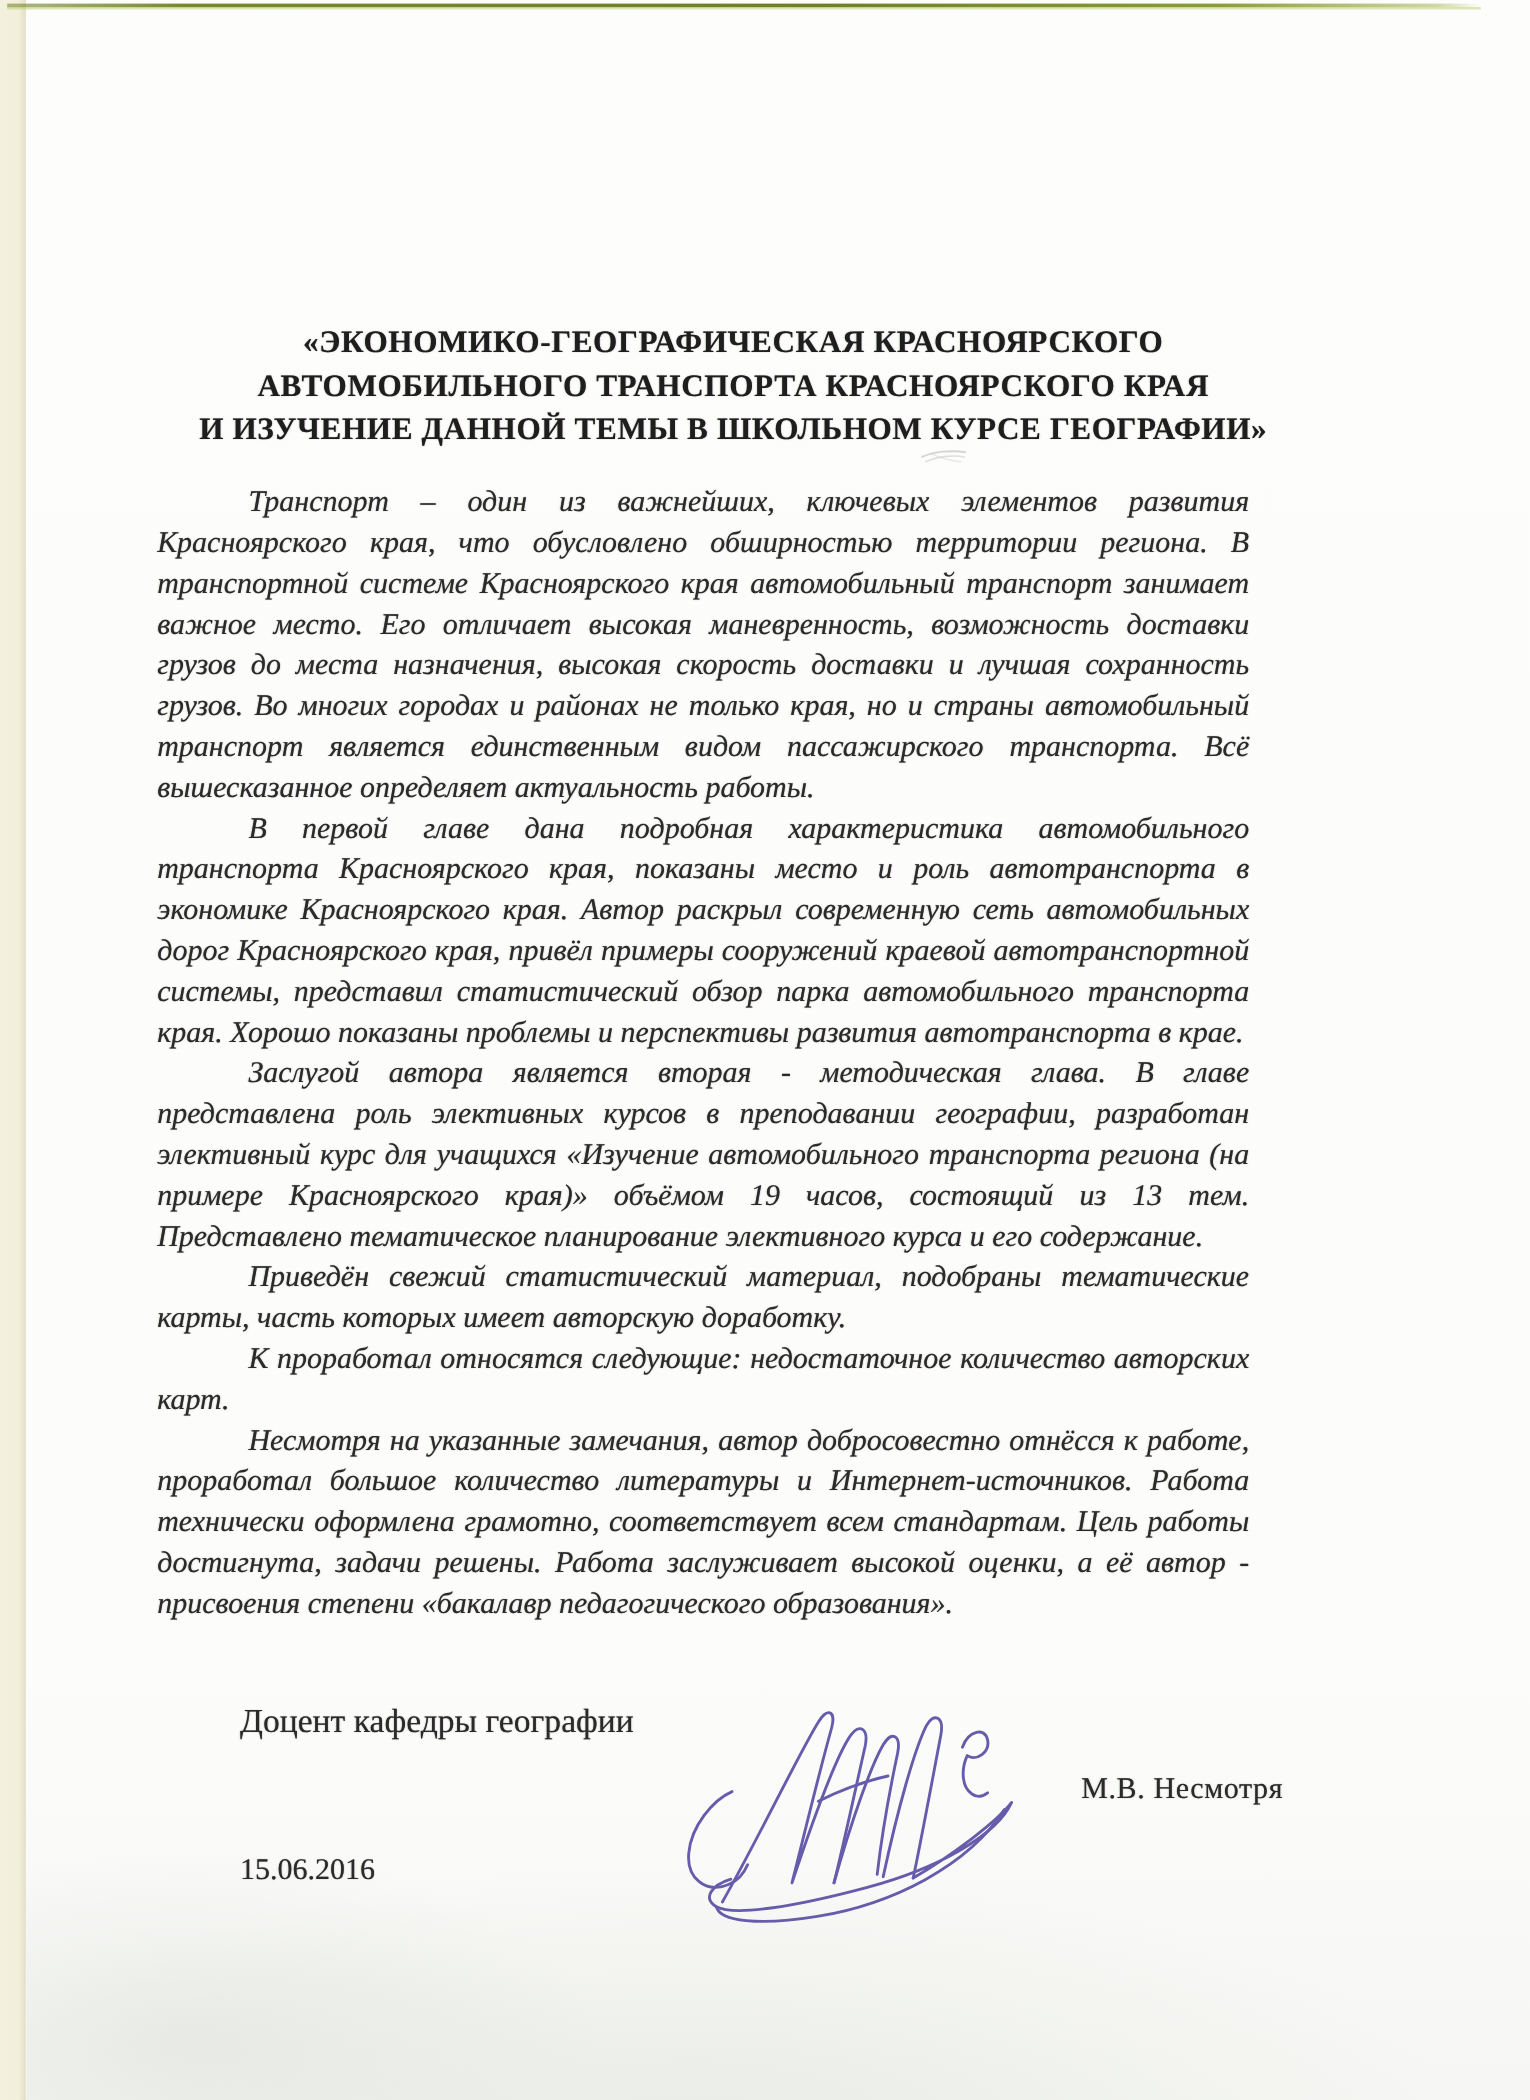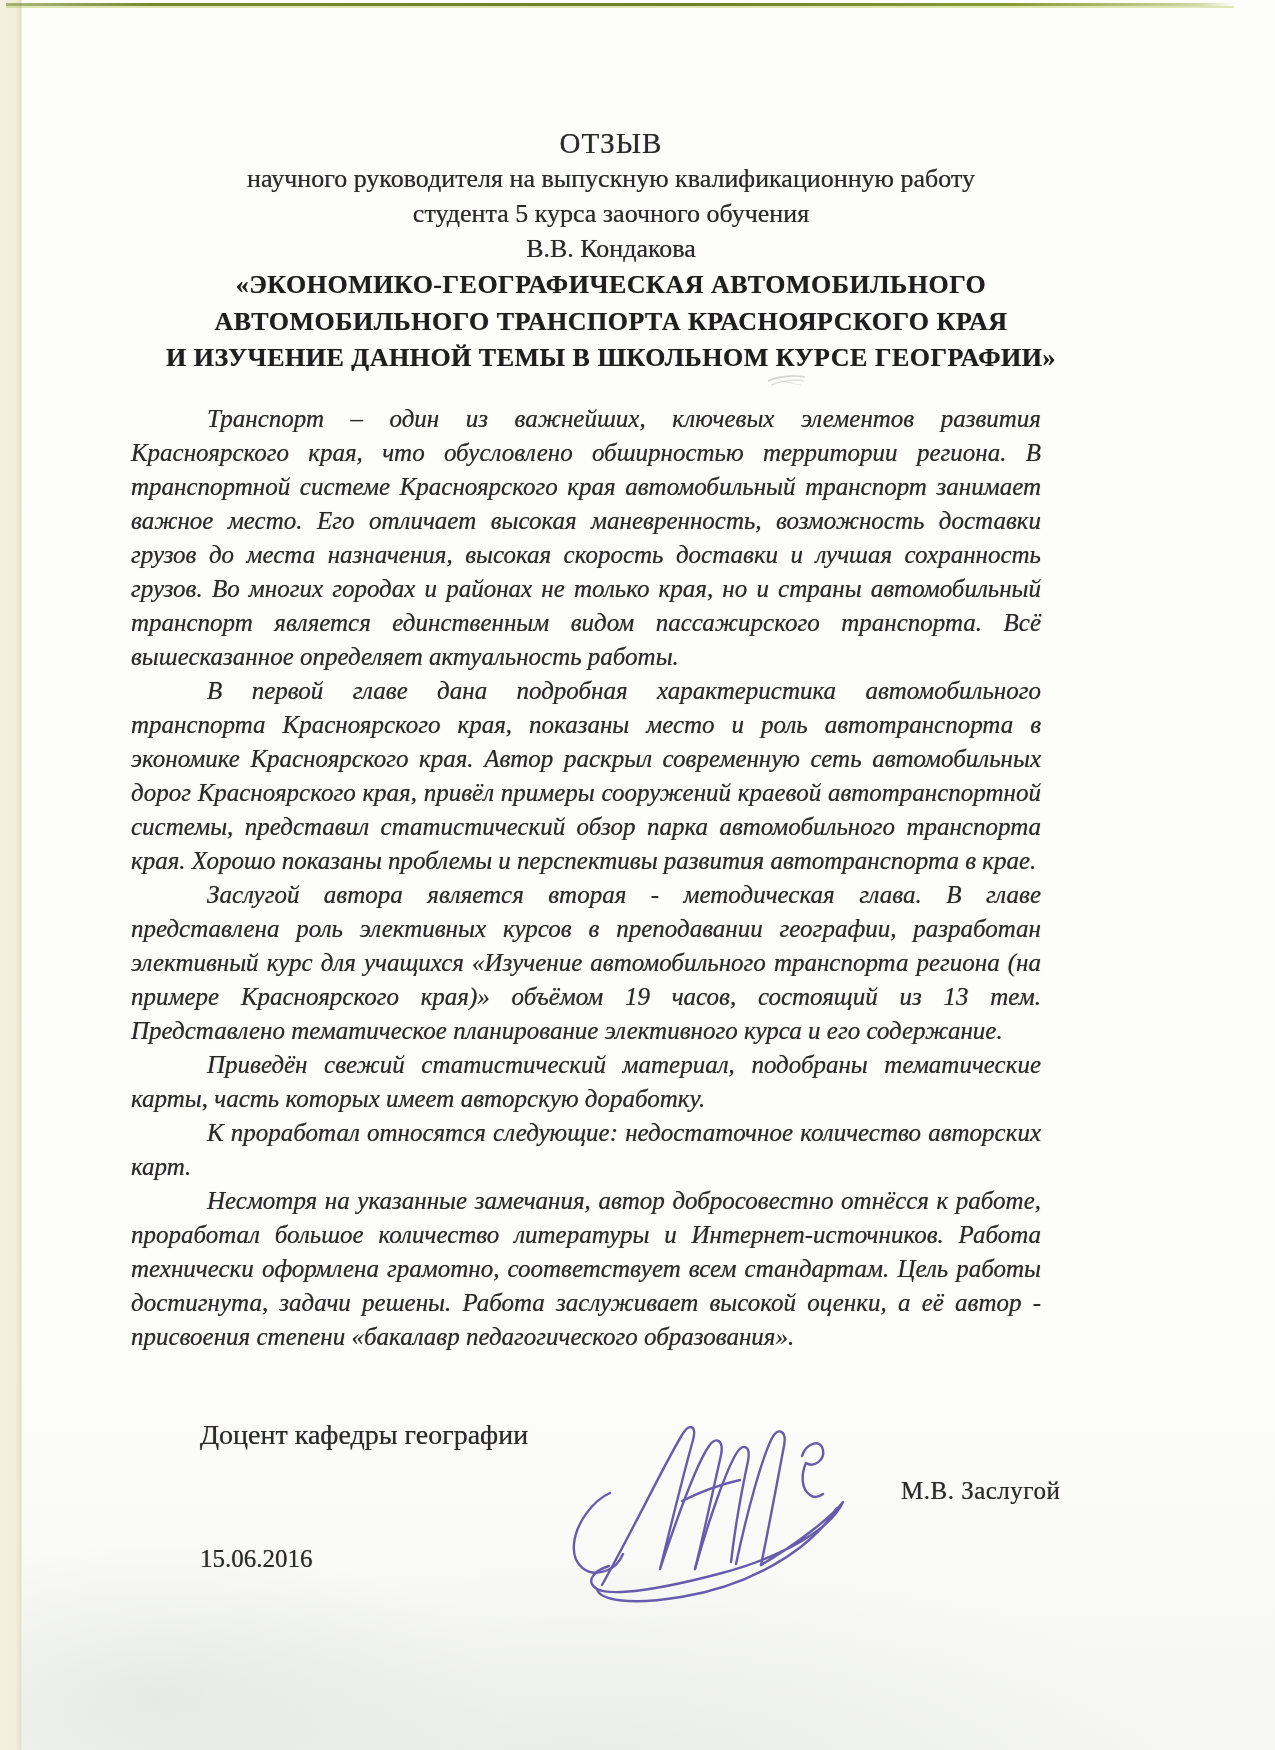--- a/index.html
+++ b/index.html
@@ -115,29 +115,23 @@
   }
 </style>
 </head>
 <body>
 
 <div class="page">
 
   <div class="left-edge"></div>
   <div class="top-rule"></div>
 
-  <div class="header soft-text">
-    <div class="doc-title">ОТЗЫВ</div>
-    <div>научного руководителя на выпускную квалификационную работу</div>
-    <div>студента 5 курса заочного обучения</div>
-    <div>В.В. Кондакова</div>
-  </div>
 
   <div class="thesis-title soft-text">
-    <div>«ЭКОНОМИКО-ГЕОГРАФИЧЕСКАЯ АВТОМОБИЛЬНОГО</div>
+    <div>«ЭКОНОМИКО-ГЕОГРАФИЧЕСКАЯ КРАСНОЯРСКОГО</div>
     <div>АВТОМОБИЛЬНОГО ТРАНСПОРТА КРАСНОЯРСКОГО КРАЯ</div>
     <div>И ИЗУЧЕНИЕ ДАННОЙ ТЕМЫ В ШКОЛЬНОМ КУРСЕ ГЕОГРАФИИ»</div>
   </div>
 
   <svg class="smudge" viewBox="0 0 44 18">
     <path d="M4,9 C14,4 30,3 41,5" fill="none" stroke="#9aa0a0" stroke-width="1.6" opacity="0.7"></path>
     <path d="M7,13 C18,8 32,7 40,9" fill="none" stroke="#a8adad" stroke-width="1.4" opacity="0.6"></path>
     <path d="M12,6 C20,10 30,12 37,13" fill="none" stroke="#b4b8b8" stroke-width="1.1" opacity="0.5"></path>
   </svg>
 
@@ -149,21 +143,21 @@
     <p>К проработал относятся следующие: недостаточное количество авторских карт.</p>
     <p>Несмотря на указанные замечания, автор добросовестно отнёсся к работе, проработал большое количество литературы и Интернет-источников. Работа технически оформлена грамотно, соответствует всем стандартам. Цель работы достигнута, задачи решены. Работа заслуживает высокой оценки, а её автор - присвоения степени «бакалавр педагогического образования».</p>
   </div>
 
   <div class="signer soft-text">
     <div>Доцент кафедры географии</div>
   </div>
 
   <div class="review-date soft-text">15.06.2016</div>
 
-  <div class="signer-name soft-text">М.В. Заслугой</div>
+  <div class="signer-name soft-text">М.В. Несмотря</div>
 
   <svg class="signature-svg" viewBox="0 0 330 240" fill="none" stroke-linecap="round" stroke-linejoin="round">
     <g stroke="#5a4fa5" stroke-width="2.4" opacity="0.92">
 
       <path d="M70,97 C54,104 36,126 34,148 C32,168 47,183 68,174 C75,171 80,165 83,158"></path>
 
       <path d="M62,189 C94,132 127,63 142,39 C149,27 157,29 153,44 C141,87 127,146 120,173 C138,119 157,67 169,50 C176,40 184,44 181,59 C172,99 161,150 155,173"></path>
       <path d="M155,173 C170,120 186,75 196,58 C203,46 211,50 208,65 C201,98 194,140 191,166"></path>
 
       <path d="M142,105 C160,96 182,88 200,84"></path>

